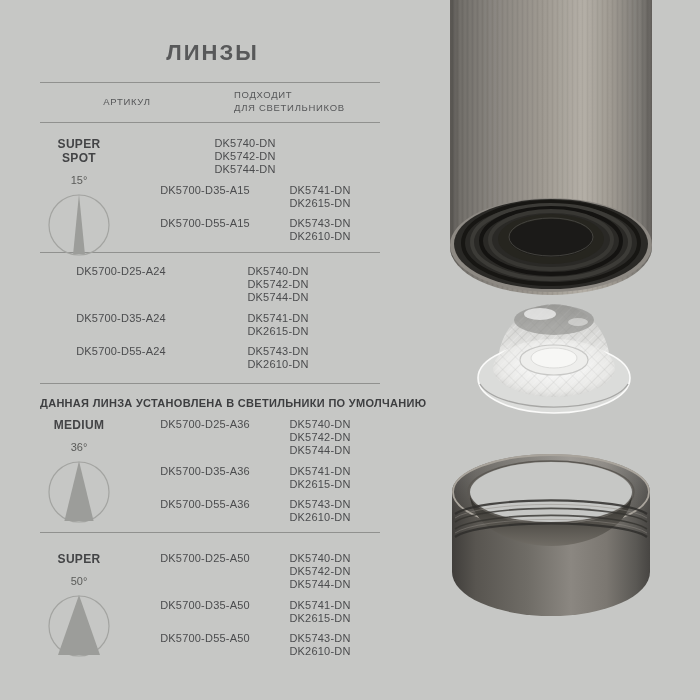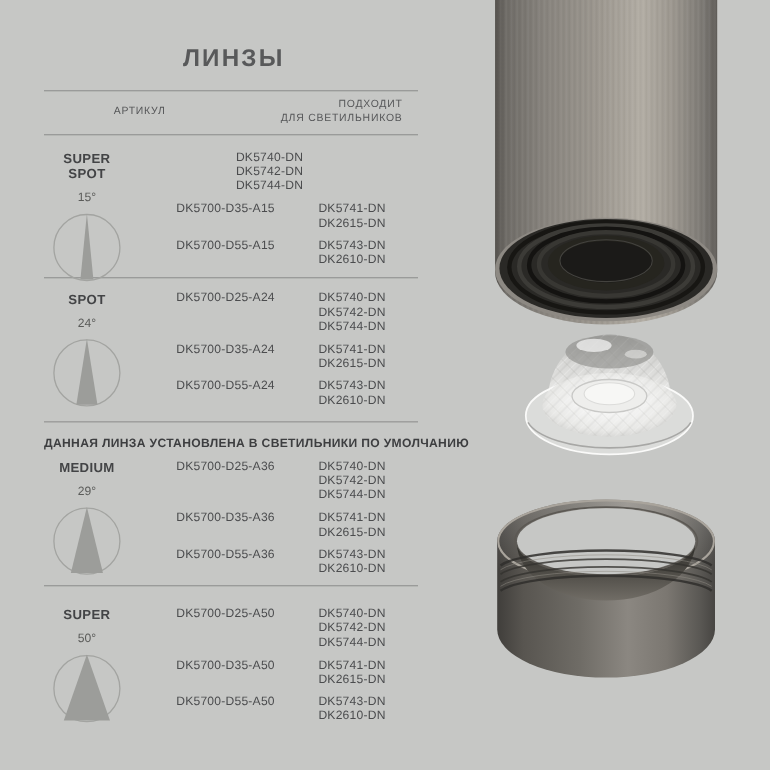--- a/index.html
+++ b/index.html
@@ -17,21 +17,21 @@
   }
   .rule{left:40px;width:340px;height:1px;background:#90918f;}
   .rule.r1{top:82px;} .rule.r2{top:122px;} .rule.r3{top:252px;}
   .rule.r4{top:383px;} .rule.r5{top:532px;}
   .thead{
     left:40px;top:88px;width:340px;display:flex;
     font-size:9.5px;letter-spacing:.7px;line-height:13px;color:#565759;
   }
   .th-angle{width:84px;padding-left:2px;white-space:pre-line;box-sizing:border-box;}
   .th-article{width:150px;padding-left:12px;text-align:center;align-self:center;}
-  .th-fixtures{flex:1;padding-right:14px;text-align:right;white-space:pre-line;}
+  .th-fixtures{flex:1;padding-right:14px;text-align:left;white-space:pre-line;margin-left:32px;}
   .section{
     left:40px;width:340px;display:flex;padding-top:2px;box-sizing:border-box;
   }
   .s1{top:135px;height:117px;} .s2{top:263px;height:119px;}
   .s3{top:416px;height:116px;} .s4{top:550px;height:112px;}
   .col1{width:84px;text-align:center;padding-right:6px;box-sizing:border-box;}
   .lens-name{font-size:12px;font-weight:600;letter-spacing:.3px;line-height:14px;color:#434446;}
   .lens-angle{font-size:11px;line-height:12px;margin-top:9px;color:#5a5b59;}
   .beam-svg{margin-top:3px;display:block;margin-left:auto;margin-right:auto;}
   .beam-circle{fill:none;stroke:#a3a4a1;stroke-width:1.2;}
@@ -93,28 +93,20 @@
     </div>
     <div class="row">
       <div class="article">DK5700-D55-A15</div>
       <div class="fixtures">DK5743-DN
 DK2610-DN</div>
     </div>
   </div>
 </div>
 
 <div class="abs section s2">
-  <div class="col1">
-    <div class="lens-name">SPOT</div>
-    <div class="lens-angle">24°</div>
-    <svg class="beam-svg" width="64" height="68" viewBox="0 0 64 68">
-      <circle class="beam-circle" cx="32" cy="36" r="30"></circle>
-        <polygon class="beam-tri" points="32,5 22.4,65 41.6,65"></polygon>
-    </svg>
-  </div>
   <div class="rows">
     <div class="row h1">
       <div class="article">DK5700-D25-A24</div>
       <div class="fixtures">DK5740-DN
 DK5742-DN
 DK5744-DN</div>
     </div>
     <div class="row h2">
       <div class="article">DK5700-D35-A24</div>
       <div class="fixtures">DK5741-DN
@@ -126,21 +118,21 @@
 DK2610-DN</div>
     </div>
   </div>
 </div>
 
 <div class="abs default-note">ДАННАЯ ЛИНЗА УСТАНОВЛЕНА В СВЕТИЛЬНИКИ ПО УМОЛЧАНИЮ</div>
 
 <div class="abs section s3">
   <div class="col1">
     <div class="lens-name">MEDIUM</div>
-    <div class="lens-angle">29°</div>
+    <div class="lens-angle">36°</div>
     <svg class="beam-svg" width="64" height="68" viewBox="0 0 64 68">
       <circle class="beam-circle" cx="32" cy="36" r="30"></circle>
         <polygon class="beam-tri" points="32,5 17.4,65 46.6,65"></polygon>
     </svg>
   </div>
   <div class="rows">
     <div class="row h1">
       <div class="article">DK5700-D25-A36</div>
       <div class="fixtures">DK5740-DN
 DK5742-DN

